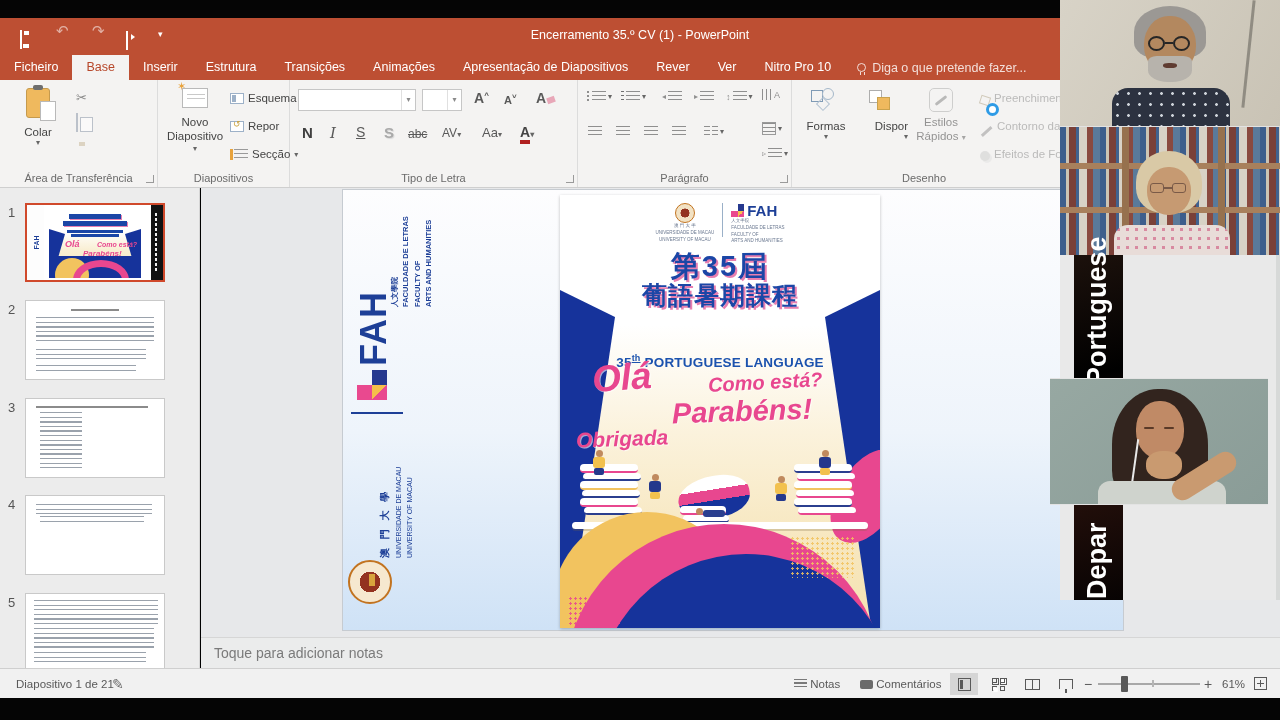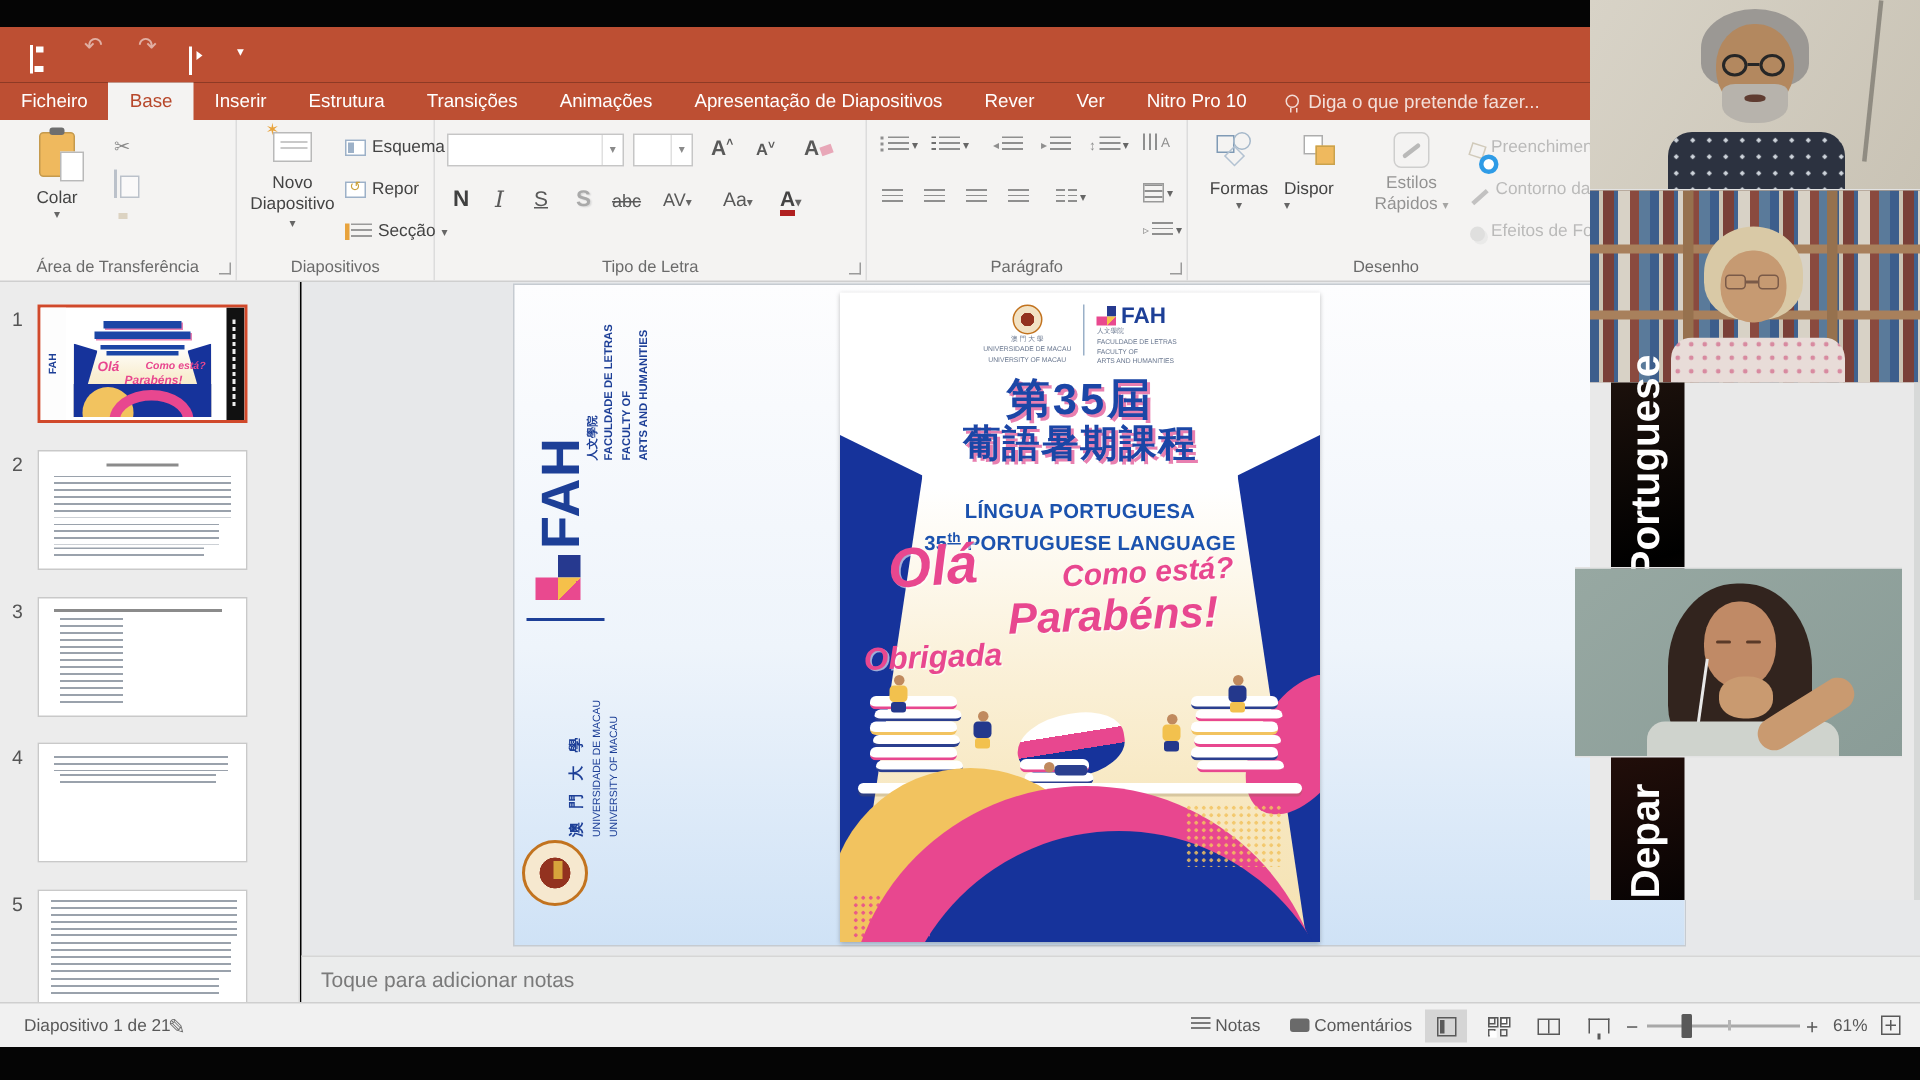--- a/index.html
+++ b/index.html
@@ -230,20 +230,21 @@
 <div id="stage">
 
   <div id="topblack"></div>
 
   <div id="titlebar">
     <span class="qa" style="left:20px;"><span class="floppy"></span></span>
     <span class="qa dis" style="left:56px;top:3px;"><span>↶</span></span>
     <span class="qa dis" style="left:92px;top:3px;"><span>↷</span></span>
     <span class="qa" style="left:126px;"><span class="show-ic"></span></span>
     <span class="qa" style="left:158px;top:6px;font-size:9px;"><span>▾</span></span>
+    <div class="title">Encerramento 35.º CV (1) - PowerPoint</div>
   </div>
 
   <div id="tabrow">
     <span class="tab">Ficheiro</span>
     <span class="tab active">Base</span>
     <span class="tab">Inserir</span>
     <span class="tab">Estrutura</span>
     <span class="tab">Transições</span>
     <span class="tab">Animações</span>
     <span class="tab">Apresentação de Diapositivos</span>
@@ -376,21 +377,21 @@
     <div class="grp" style="width:264px;border-right:none;">
       <div class="abs" style="left:8px;top:8px;width:52px;text-align:center;">
         <div class="shp" style="margin:0 auto;">
             <i class="sq"></i>
             <i class="ci"></i>
             <i class="di"></i>
           </div>
         <div class="rlbl" style="margin-top:6px;">Formas</div>
         <div class="dd">▾</div>
       </div>
-      <div class="abs" style="left:64px;top:8px;width:52px;text-align:left;">
+      <div class="abs" style="left:64px;top:8px;width:52px;text-align:right;">
         <div class="arr-ic" style="margin:0 auto;">
             <i class="w"></i>
             <i class="o"></i>
           </div>
         <div class="rlbl" style="margin-top:6px;">Dispor</div>
         <div class="dd">▾</div>
       </div>
       <div class="abs fade" style="left:120px;top:8px;width:58px;text-align:center;">
         <div class="qs-ic" style="margin:0 auto;"></div>
         <div class="rlbl" style="margin-top:4px;line-height:1.2;"><span>Estilos</span><br><span>Rápidos</span> <span class="dd">▾</span></div>
@@ -520,21 +521,20 @@
               <div>FACULDADE DE LETRAS</div>
               <div>FACULTY OF</div>
               <div>ARTS AND HUMANITIES</div>
             </div>
           </div>
         </div>
 
         <div class="cn1">第35屆</div>
         <div class="cn2">葡語暑期課程</div>
 
-        <div class="ptt" style="top:138px;">LÍNGUA PORTUGUESA</div>
         <div class="ptt" style="top:158px;"><span>35</span><span class="sup">th</span><span> PORTUGUESE LANGUAGE</span></div>
 
         <div class="greet" style="left:32px;top:162px;font-size:37px;transform:rotate(-4deg);">Olá</div>
         <div class="greet" style="left:148px;top:176px;font-size:20px;transform:rotate(-3deg);">Como está?</div>
         <div class="greet" style="left:112px;top:200px;font-size:29px;transform:rotate(-2deg);">Parabéns!</div>
         <div class="greet" style="left:16px;top:232px;font-size:21px;transform:rotate(-2deg);">Obrigada</div>
 
         <div id="illus">
           <div class="c-pink2"></div>
           <div class="swirl"></div>

